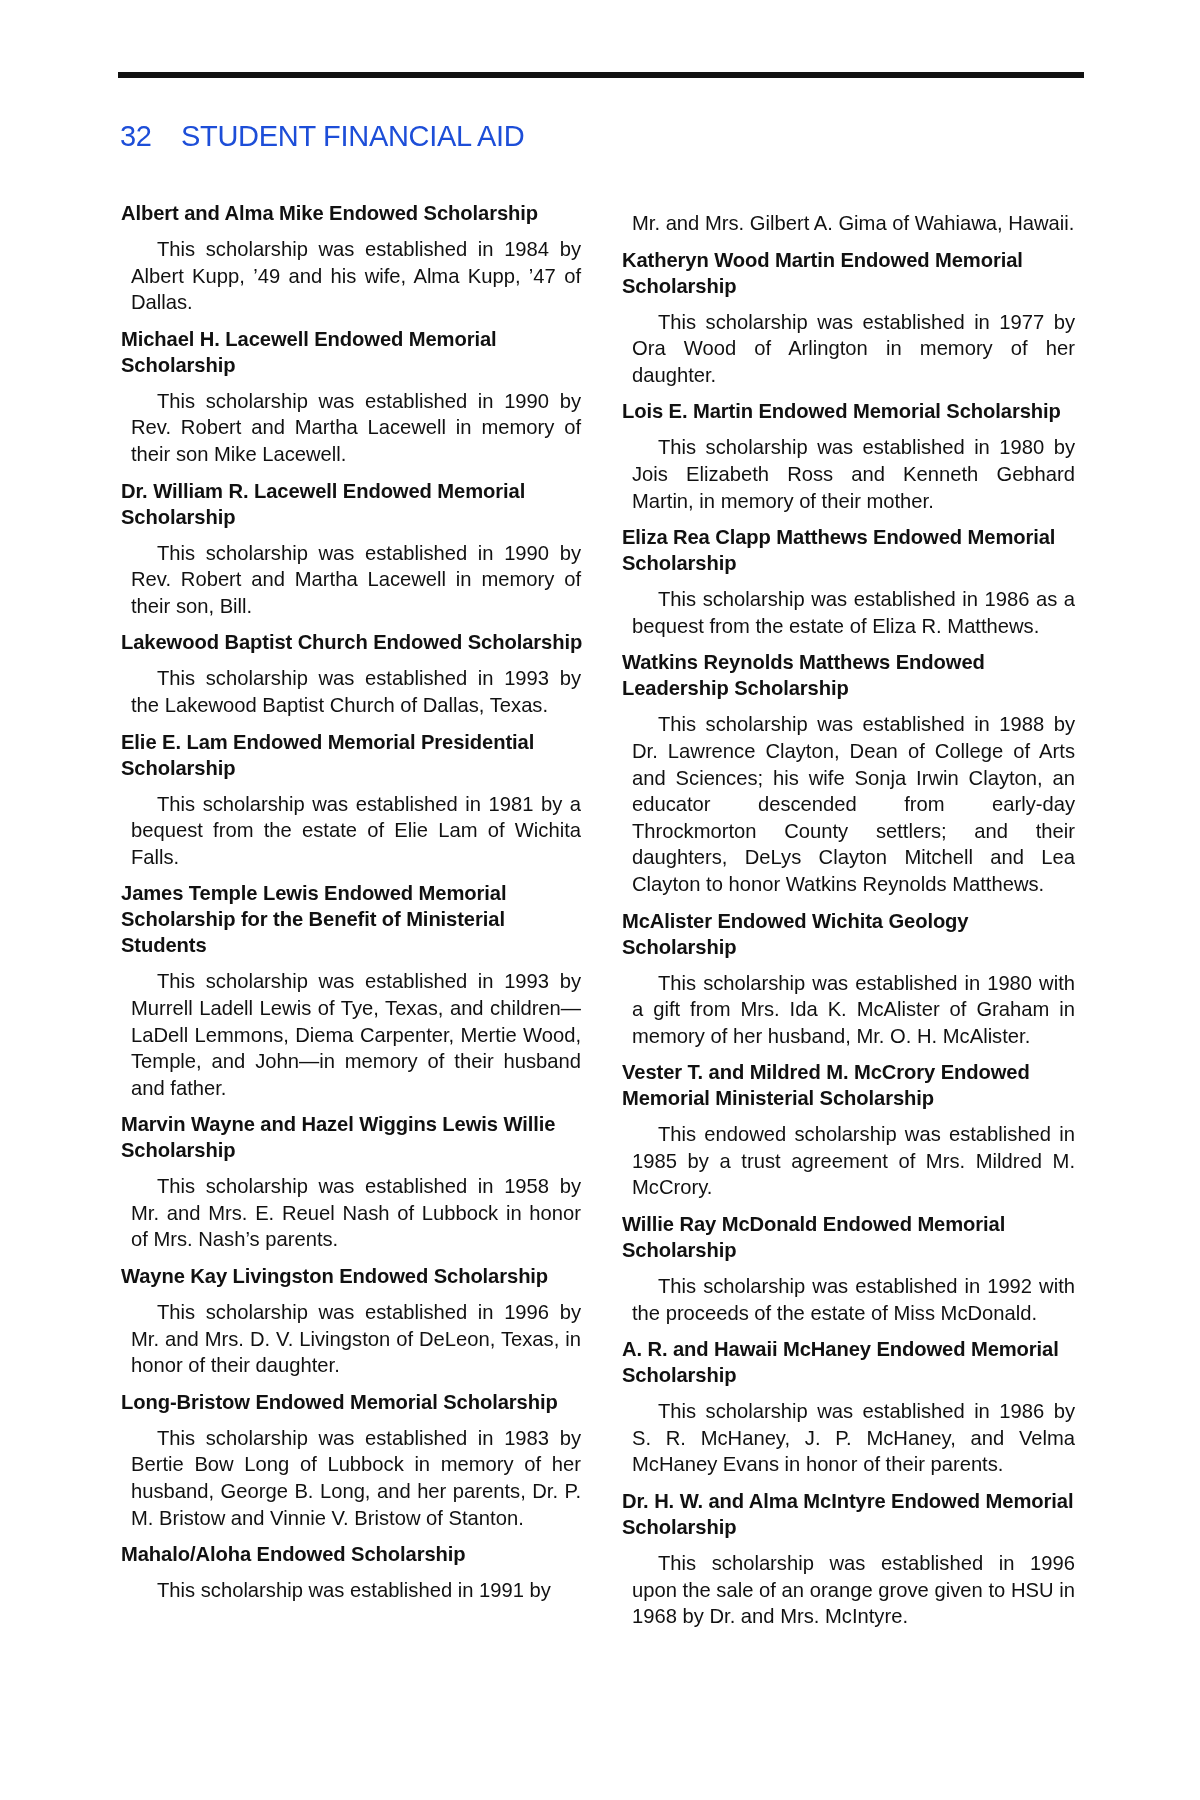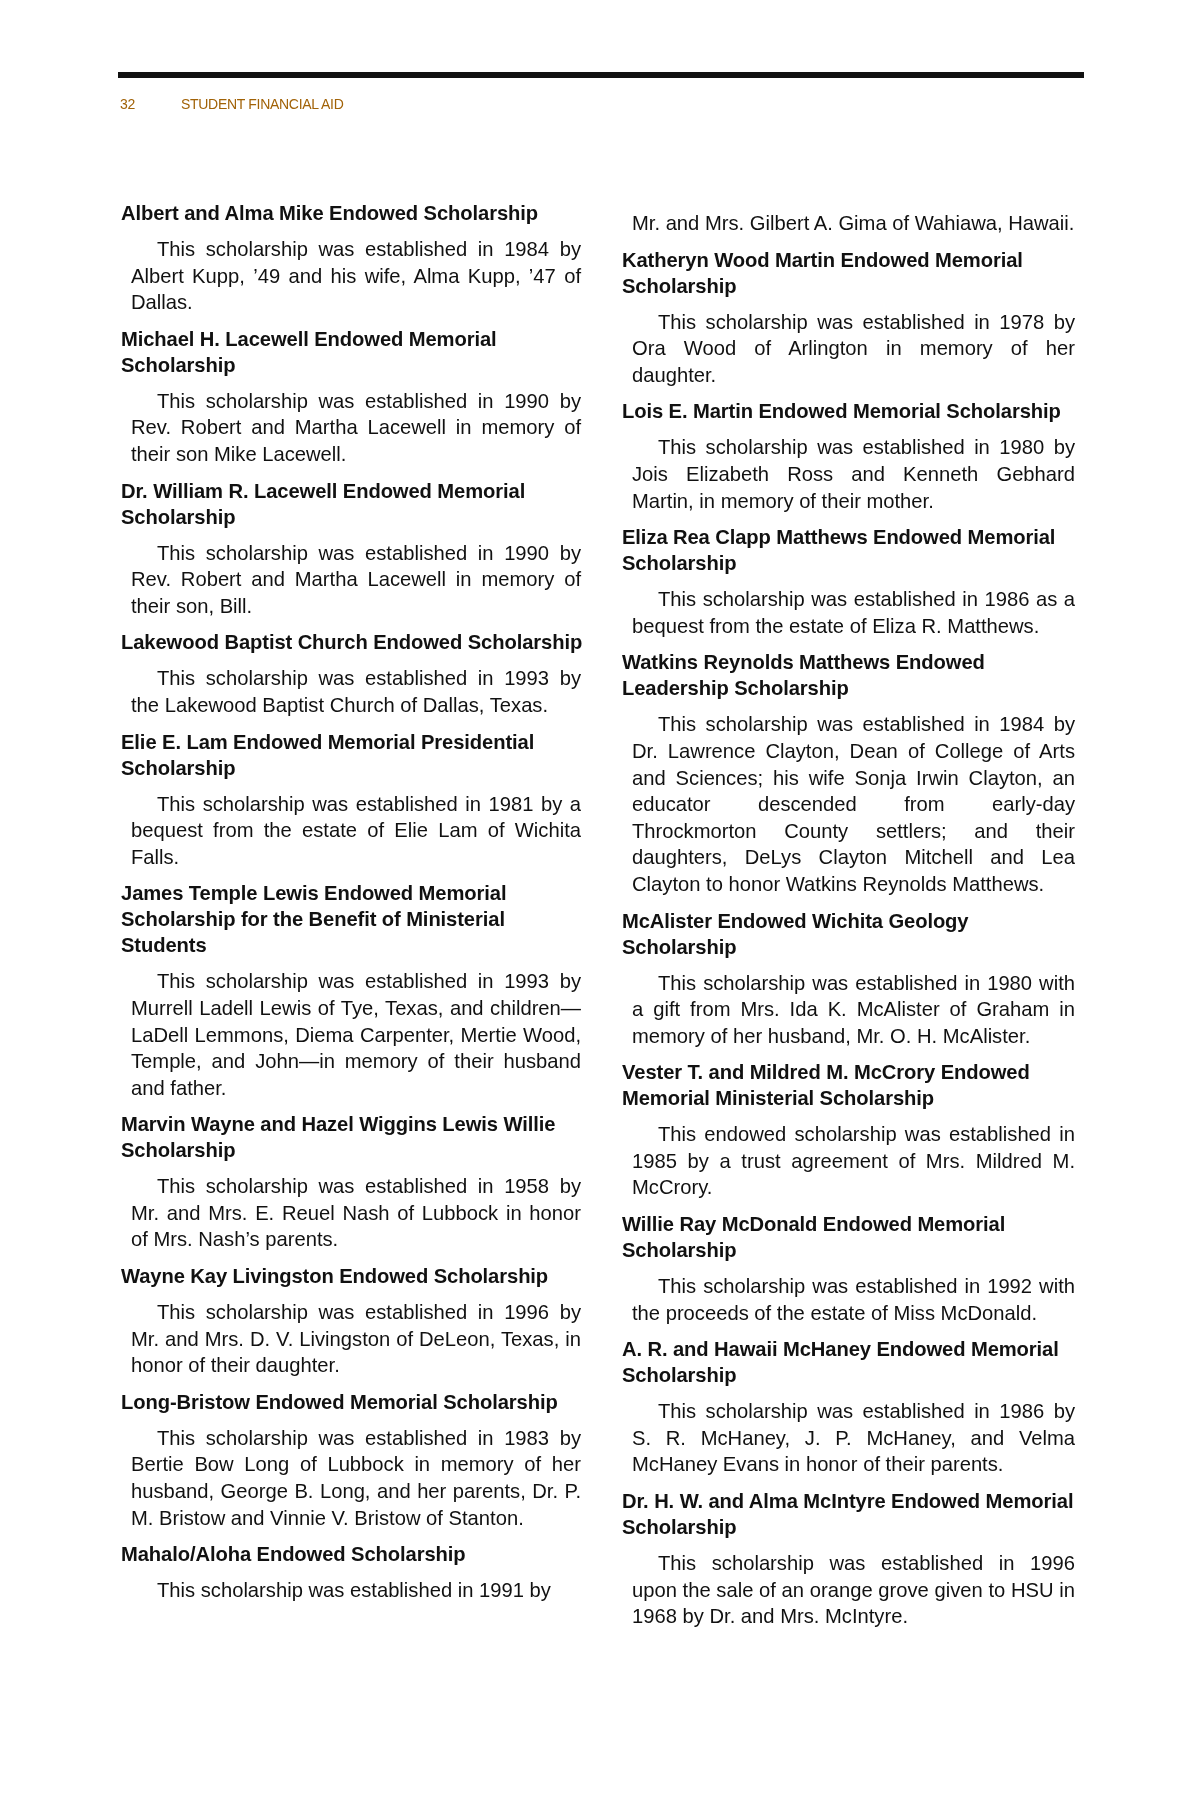--- a/index.html
+++ b/index.html
@@ -5,22 +5,22 @@
     html, body { margin: 0; padding: 0; background: #ffffff; }
     body {
       width: 1200px; height: 1800px; position: relative; overflow: hidden;
       font-family: "Liberation Sans", sans-serif; color: #111111;
     }
     .top-rule {
       position: absolute; left: 118px; top: 72px; width: 966px; height: 6px;
       background: #111111;
     }
     .running-head {
-      position: absolute; left: 120px; top: 96px; font-size: 14px;
-      letter-spacing: -0.3px; color: #a16207;
+      position: absolute; left: 120px; top: 120px; font-size: 29px;
+      letter-spacing: -0.3px; color: #1d4ed8;
     }
     .running-head .page-num { display: inline-block; width: 61px; }
     .column {
       position: absolute; top: 200px; width: 470px;
       font-size: 20.2px; line-height: 27px;
     }
     .col-left { left: 121px; }
     .col-right { left: 622px; width: 463px; }
     .entry { margin: 0 0 10px 0; }
     .entry-title {
@@ -83,33 +83,33 @@
       <p class="entry-body">This scholarship was established in 1991 by</p>
     </div>
   </div>
 
 <div class="column col-right" id="col-right">
   <div class="entry">
     <p class="entry-body noindent">Mr. and Mrs. Gilbert A. Gima of Wahiawa, Hawaii.</p>
   </div>
 <div class="entry">
       <h3 class="entry-title">Katheryn Wood Martin Endowed Memorial Scholarship</h3>
-      <p class="entry-body">This scholarship was established in 1978 by Ora Wood of Arlington in memory of her daughter.</p>
+      <p class="entry-body">This scholarship was established in 1977 by Ora Wood of Arlington in memory of her daughter.</p>
     </div>
     <div class="entry">
       <h3 class="entry-title">Lois E. Martin Endowed Memorial Scholarship</h3>
       <p class="entry-body">This scholarship was established in 1980 by Jois Elizabeth Ross and Kenneth Gebhard Martin, in memory of their mother.</p>
     </div>
     <div class="entry">
       <h3 class="entry-title">Eliza Rea Clapp Matthews Endowed Memorial Scholarship</h3>
       <p class="entry-body">This scholarship was established in 1986 as a bequest from the estate of Eliza R. Matthews.</p>
     </div>
     <div class="entry">
       <h3 class="entry-title">Watkins Reynolds Matthews Endowed Leadership Scholarship</h3>
-      <p class="entry-body">This scholarship was established in 1984 by Dr. Lawrence Clayton, Dean of College of Arts and Sciences; his wife Sonja Irwin Clayton, an educator descended from early-day Throckmorton County settlers; and their daughters, DeLys Clayton Mitchell and Lea Clayton to honor Watkins Reynolds Matthews.</p>
+      <p class="entry-body">This scholarship was established in 1988 by Dr. Lawrence Clayton, Dean of College of Arts and Sciences; his wife Sonja Irwin Clayton, an educator descended from early-day Throckmorton County settlers; and their daughters, DeLys Clayton Mitchell and Lea Clayton to honor Watkins Reynolds Matthews.</p>
     </div>
     <div class="entry">
       <h3 class="entry-title">McAlister Endowed Wichita Geology Scholarship</h3>
       <p class="entry-body">This scholarship was established in 1980 with a gift from Mrs. Ida K. McAlister of Graham in memory of her husband, Mr. O. H. McAlister.</p>
     </div>
     <div class="entry">
       <h3 class="entry-title">Vester T. and Mildred M. McCrory Endowed Memorial Ministerial Scholarship</h3>
       <p class="entry-body">This endowed scholarship was established in 1985 by a trust agreement of Mrs. Mildred M. McCrory.</p>
     </div>
     <div class="entry">

